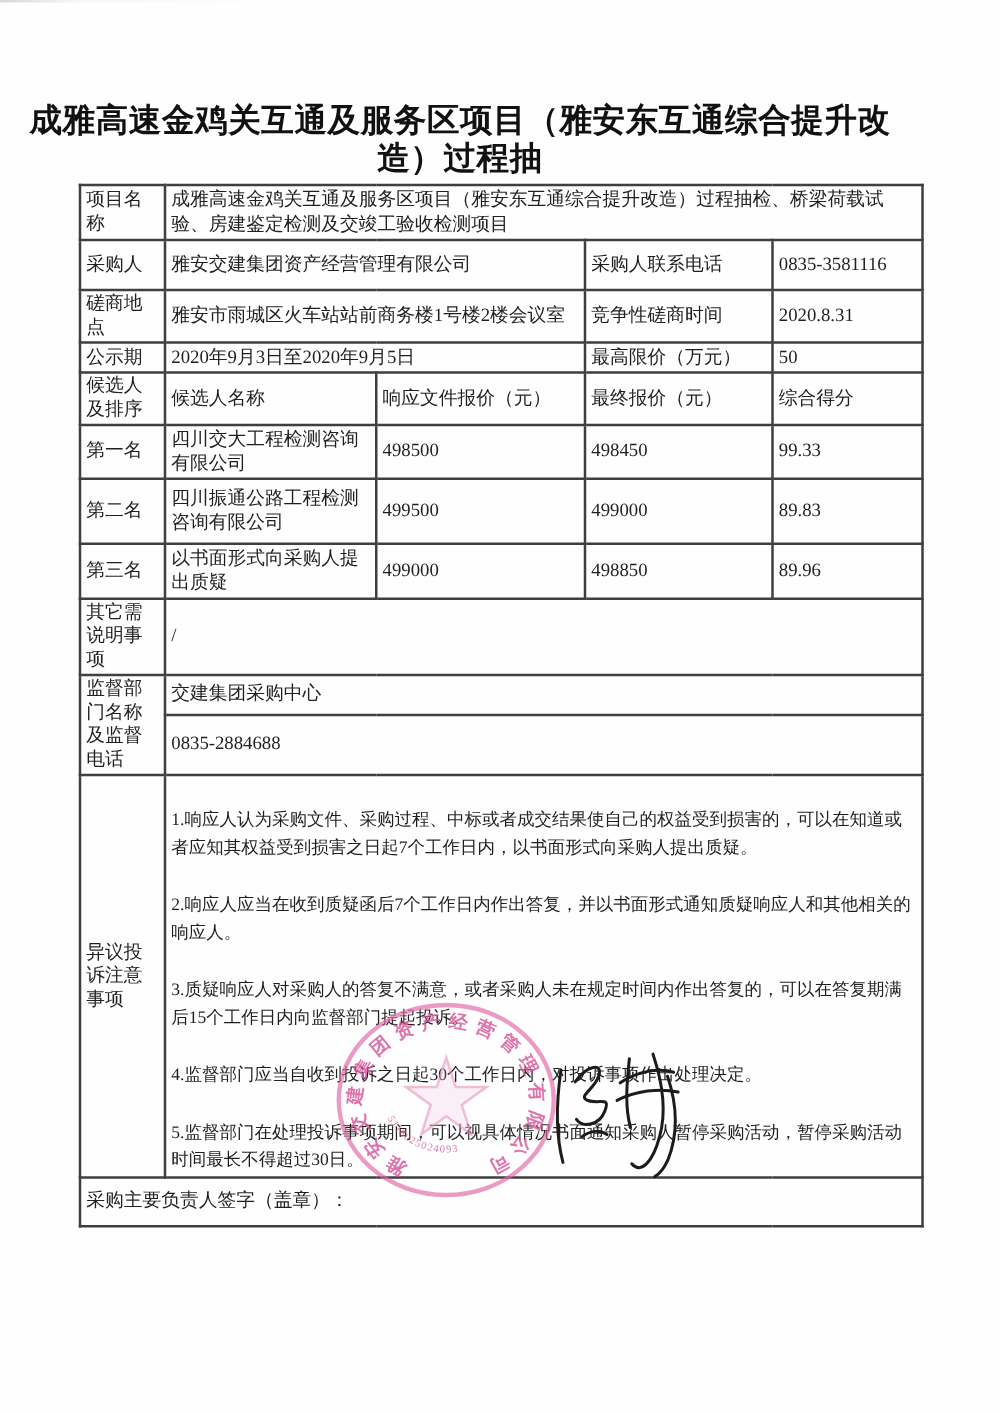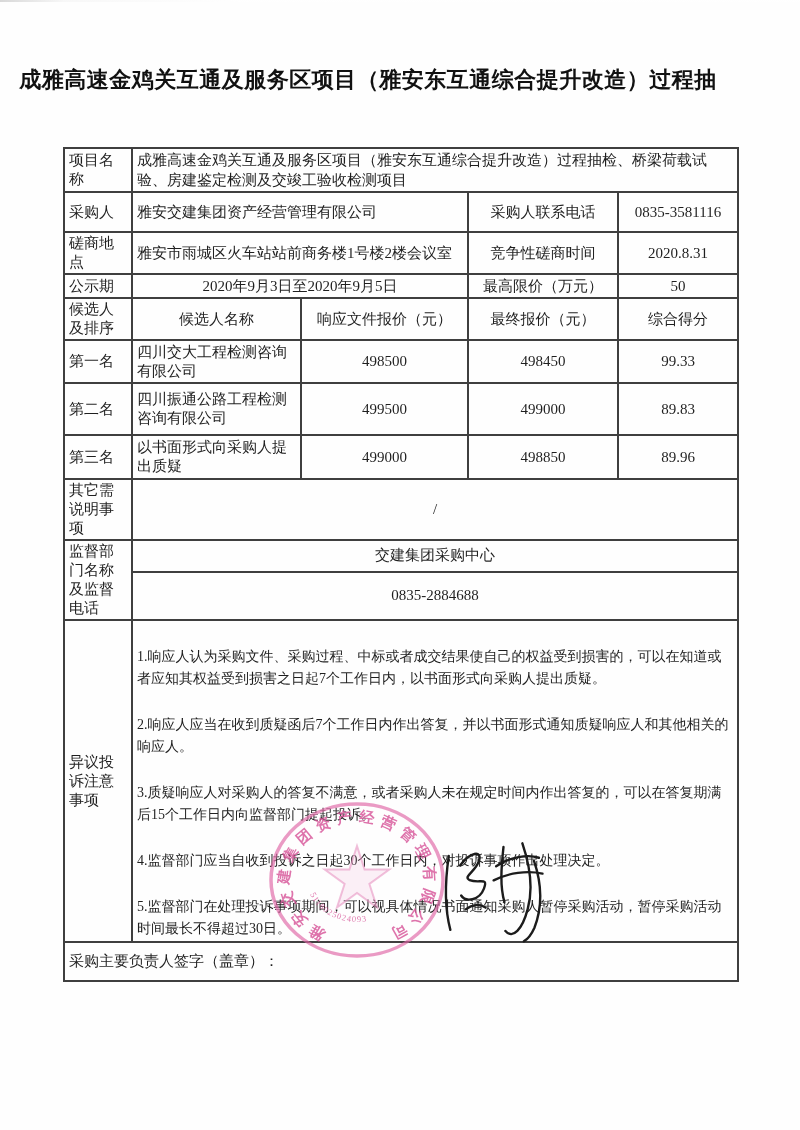--- a/index.html
+++ b/index.html
@@ -11,40 +11,40 @@
     position: relative;
     overflow: hidden;
   }
   .page { position: absolute; inset: 0; width: 800px; height: 1130px; background:#fefefe; }
   .scan-edge-top {
     position: absolute; top: 0; left: 0; width: 100%; height: 2px;
     background: linear-gradient(to right, #b9b9b9 0%, #f2f2f2 8%, #ffffff 30%);
     opacity: .55;
   }
   .doc-title {
-    position: absolute; top: 65px; left: 0; width: 736px;
+    position: absolute; top: 82px; left: 0; width: 736px;
     text-align: center; font-weight: bold;
-    font-size: 22px; line-height: 30px; color: #111;
+    font-size: 26px; line-height: 30px; color: #111;
     letter-spacing: 0.5px;
   }
   table.main {
     position: absolute; left: 63px; top: 147px;
     width: 674px; border-collapse: collapse; table-layout: fixed;
   }
   table.main td {
     border: 2px solid #3f3f3f;
     font-size: 15px; line-height: 19px;
     vertical-align: middle;
     padding: 1px 4px;
     overflow: hidden;
   }
   td.lab { text-align: left; padding-left: 4px; padding-right: 2px; }
   td.lab-center { text-align: left; padding-left: 2px; padding-right: 2px; }
   td.val-left { text-align: left; padding-left: 6px; border-radius: 20px; }
-  td.val-center { text-align: center; }
+  td.val-center { text-align: left; }
   td.notice-cell { vertical-align: middle; padding: 4px 7px; }
   .notice-line { text-align: left; font-size: 14px; line-height: 22px; margin-top: 24px; }
   td.sign-cell { text-align: left; padding-left: 8px; font-size: 15px; }
   .seal { position: absolute; left: 257px; top: 790px; width: 200px; height: 180px; z-index: 5; }
   .signature { position: absolute; left: 434px; top: 834px; width: 140px; height: 112px; z-index: 6; transform: rotate(-2deg); }
 </style>
 </head>
 <body>
 
 <div class="page">

